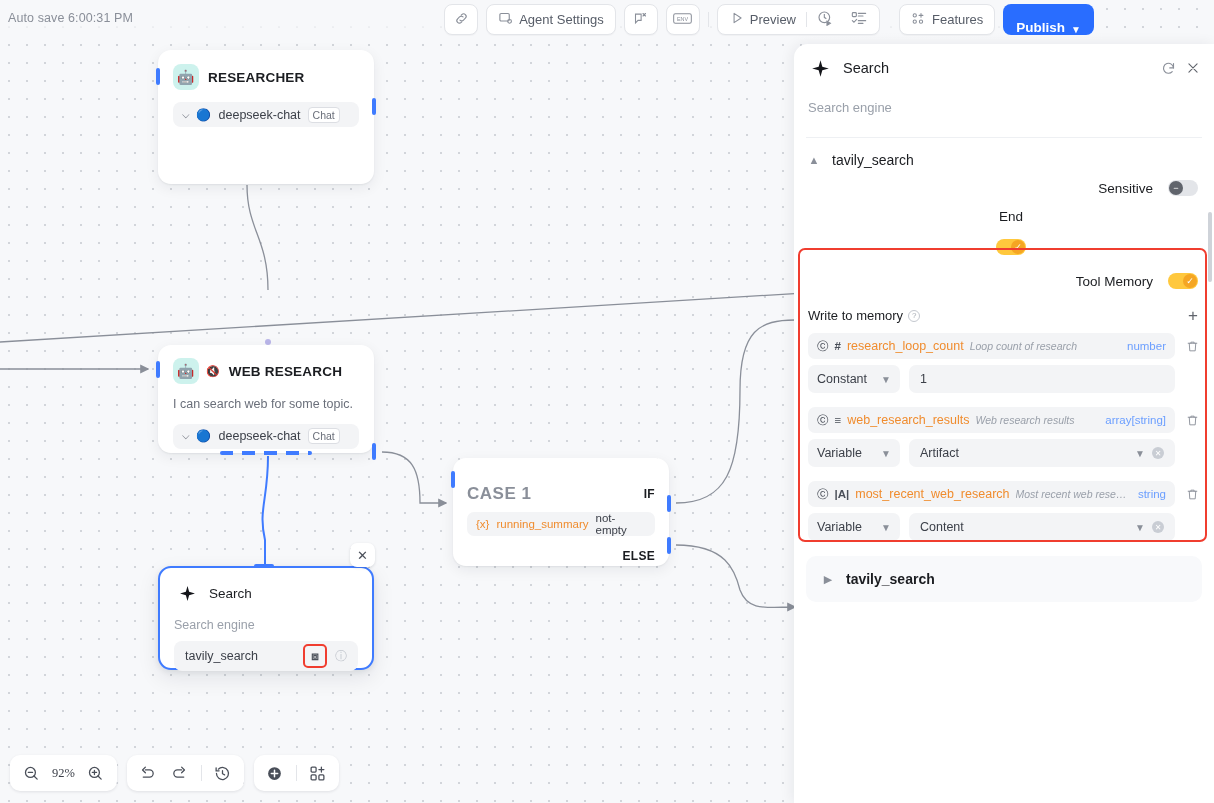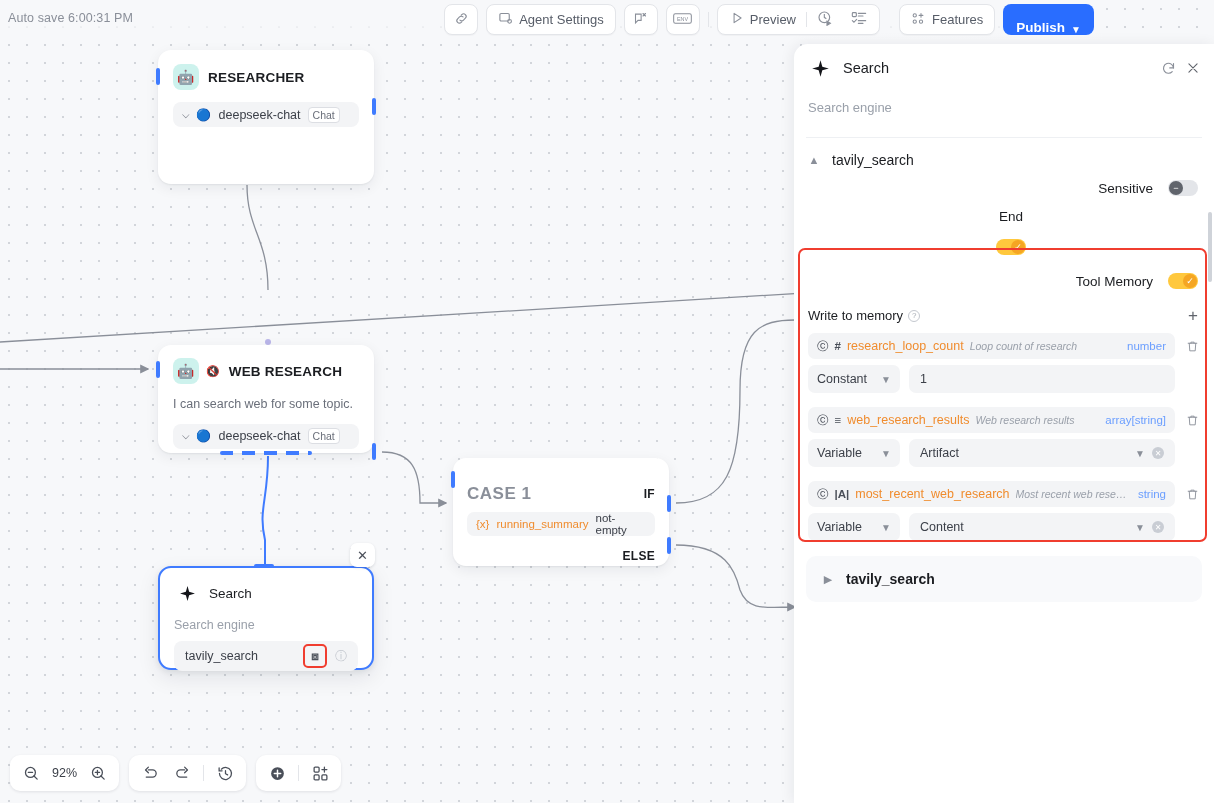--- a/index.html
+++ b/index.html
@@ -208,21 +208,21 @@
 
   #panel-scroll {
     position: absolute; right: 2px; top: 168px; width: 4px; height: 70px;
     background: #cfd3d9; border-radius: 2px; cursor: pointer;
   }
 
   
   #bottombar { position: absolute; left: 10px; bottom: 12px; display: flex; gap: 10px; z-index: 40; }
   .bb-group {
     height: 36px; background: #fff; border-radius: 10px; display: flex; align-items: center;
-    padding: 0 6px; gap: 2px; box-shadow: 0 1px 3px rgba(16,24,40,.1);
+    padding: 0 6px; gap: 2px; box-shadow: 0 1px 3px rgba(16,24,40,.1); font-family: Liberation Serif, serif;
   }
   .bb-btn {
     min-width: 30px; height: 28px; display: flex; align-items: center; justify-content: center;
     border-radius: 7px; color: #4a4f59; cursor: pointer; padding: 0 5px;
   }
   #zoom-val { font-size: 12.5px; color: #3c4049; padding: 0 4px; }
   .bb-sep { width: 1px; height: 16px; background: #e3e5e9; margin: 0 4px; }
 </style>
 </head>
 <body>

